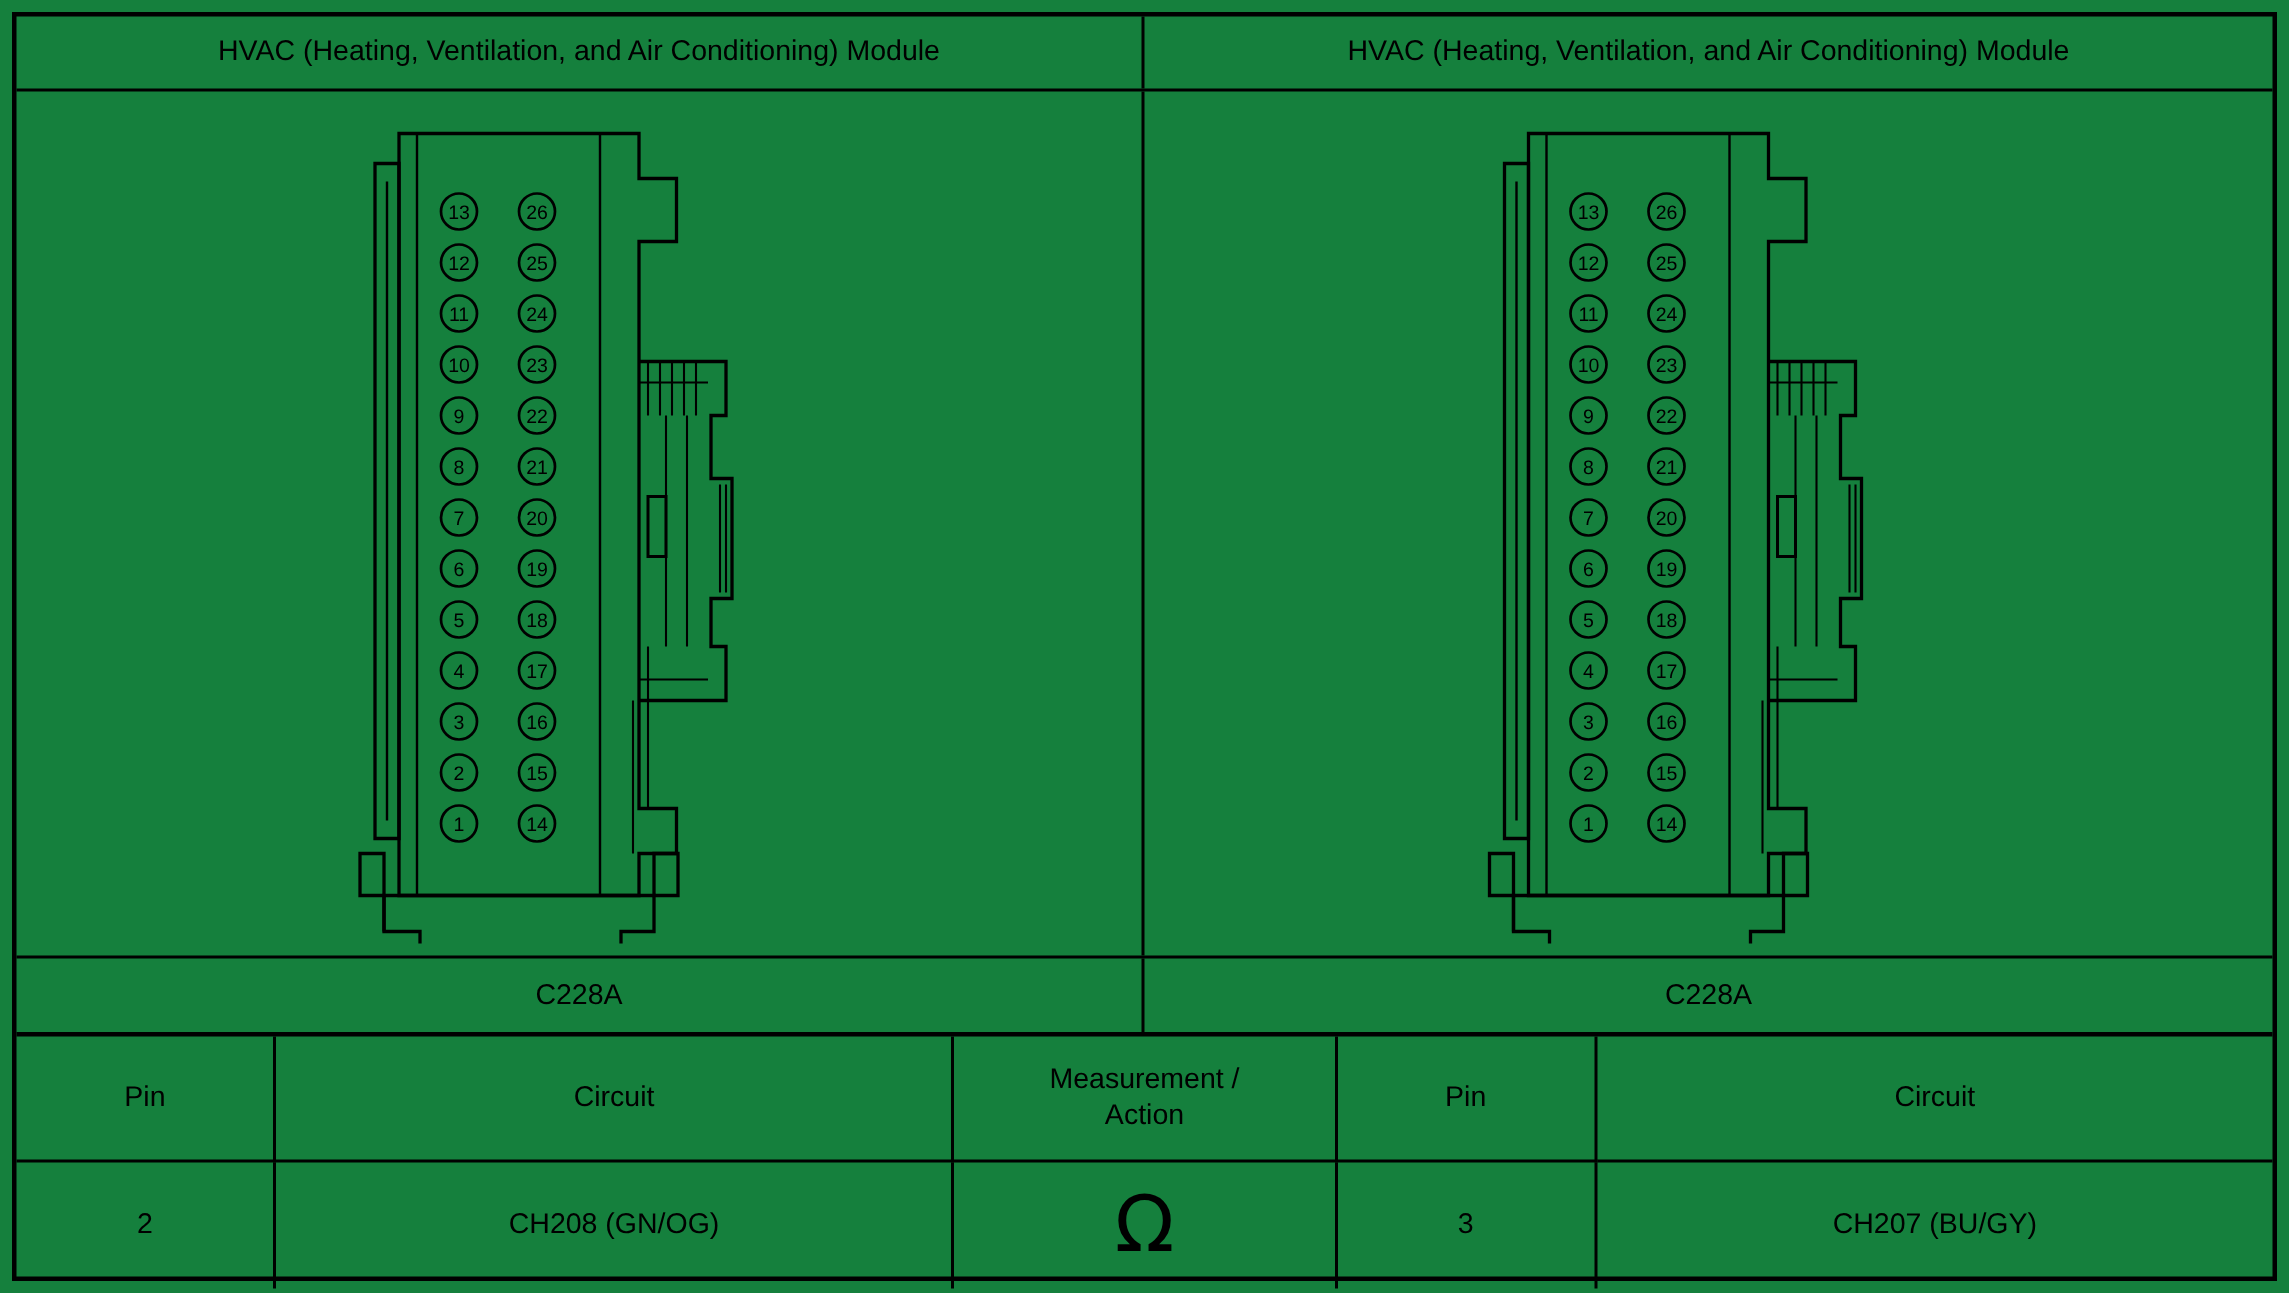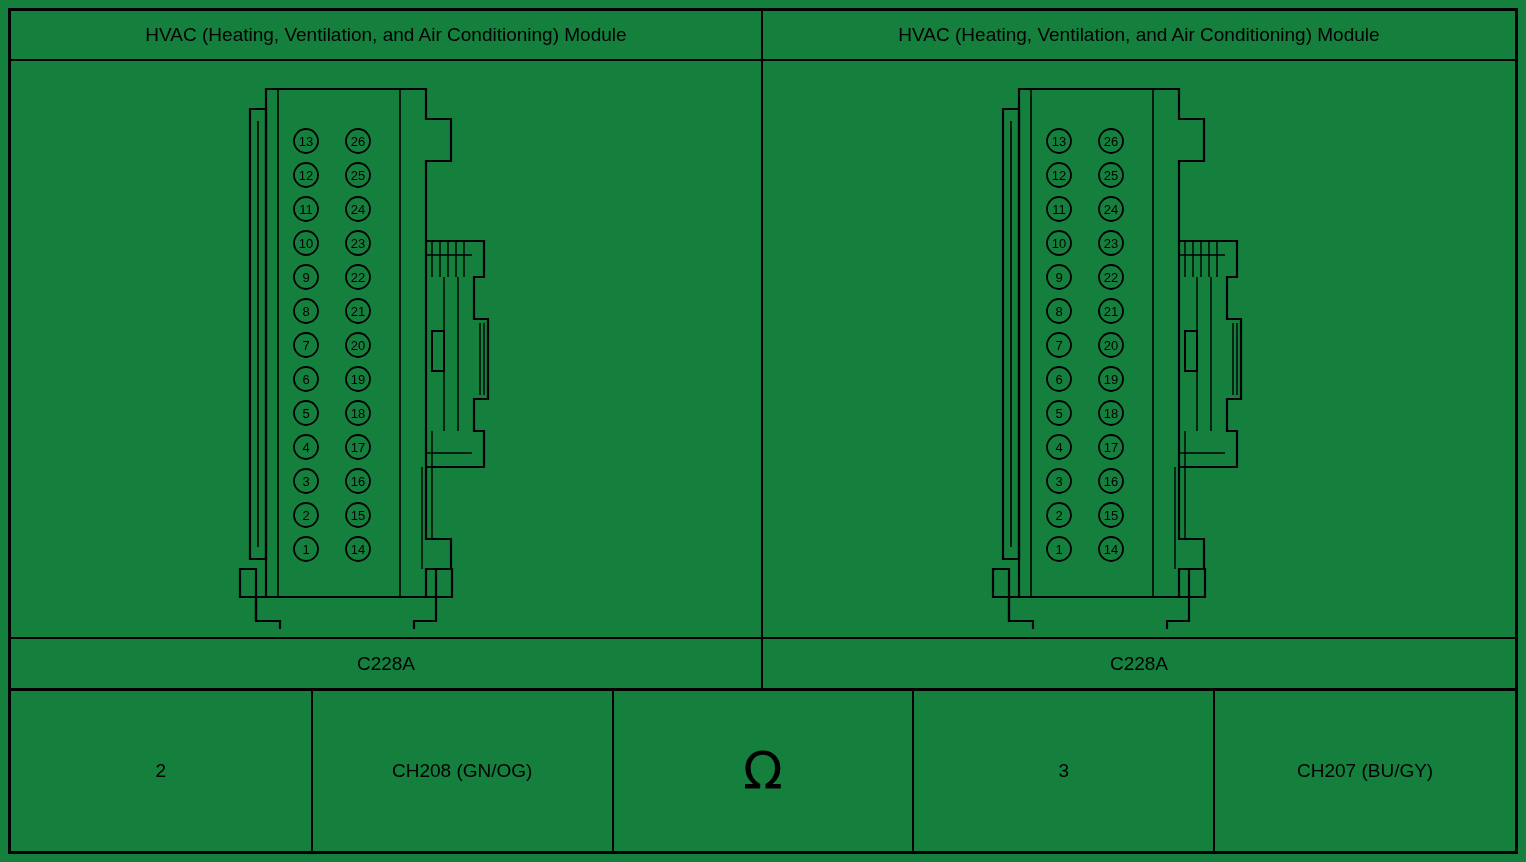--- a/index.html
+++ b/index.html
@@ -338,20 +338,32 @@
     </div>
 
     <div class="name-row">
       <div class="name-cell left">C228A</div>
       <div class="name-cell">C228A</div>
     </div>
 
     <table class="tbl">
       <tbody>
         <tr>
+          <td class="col-pin hdr-h edge-l">Pin</td>
+          <td class="col-ckt hdr-h">Circuit</td>
+          <td class="col-meas hdr-h">
+            <div class="two-line">
+              <div>Measurement /</div>
+              <div>Action</div>
+            </div>
+          </td>
+          <td class="col-pin hdr-h">Pin</td>
+          <td class="col-ckt hdr-h edge-r">Circuit</td>
+        </tr>
+        <tr>
           <td class="row-h edge-l">2</td>
           <td class="row-h">CH208 (GN/OG)</td>
           <td class="row-h">
             <span class="omega">Ω</span>
           </td>
           <td class="row-h">3</td>
           <td class="row-h edge-r">CH207 (BU/GY)</td>
         </tr>
       </tbody>
     </table>

